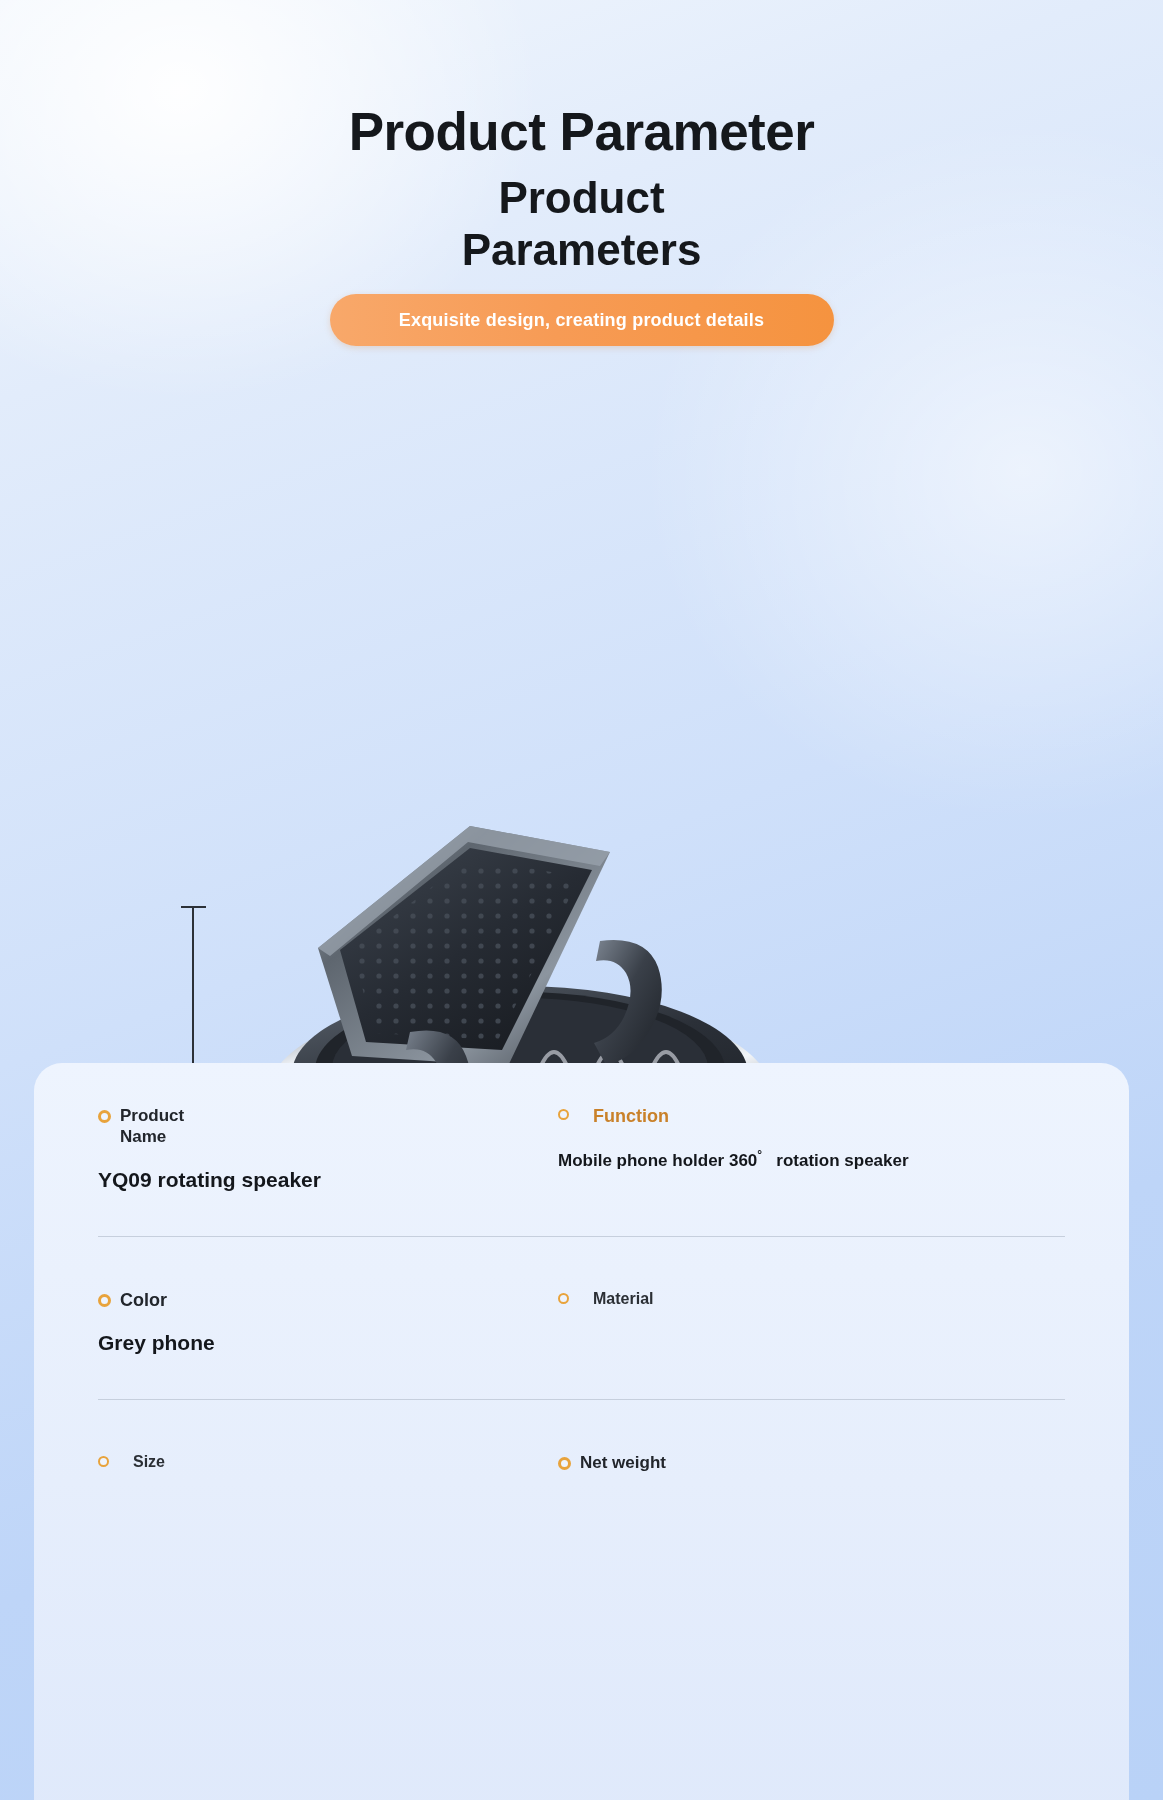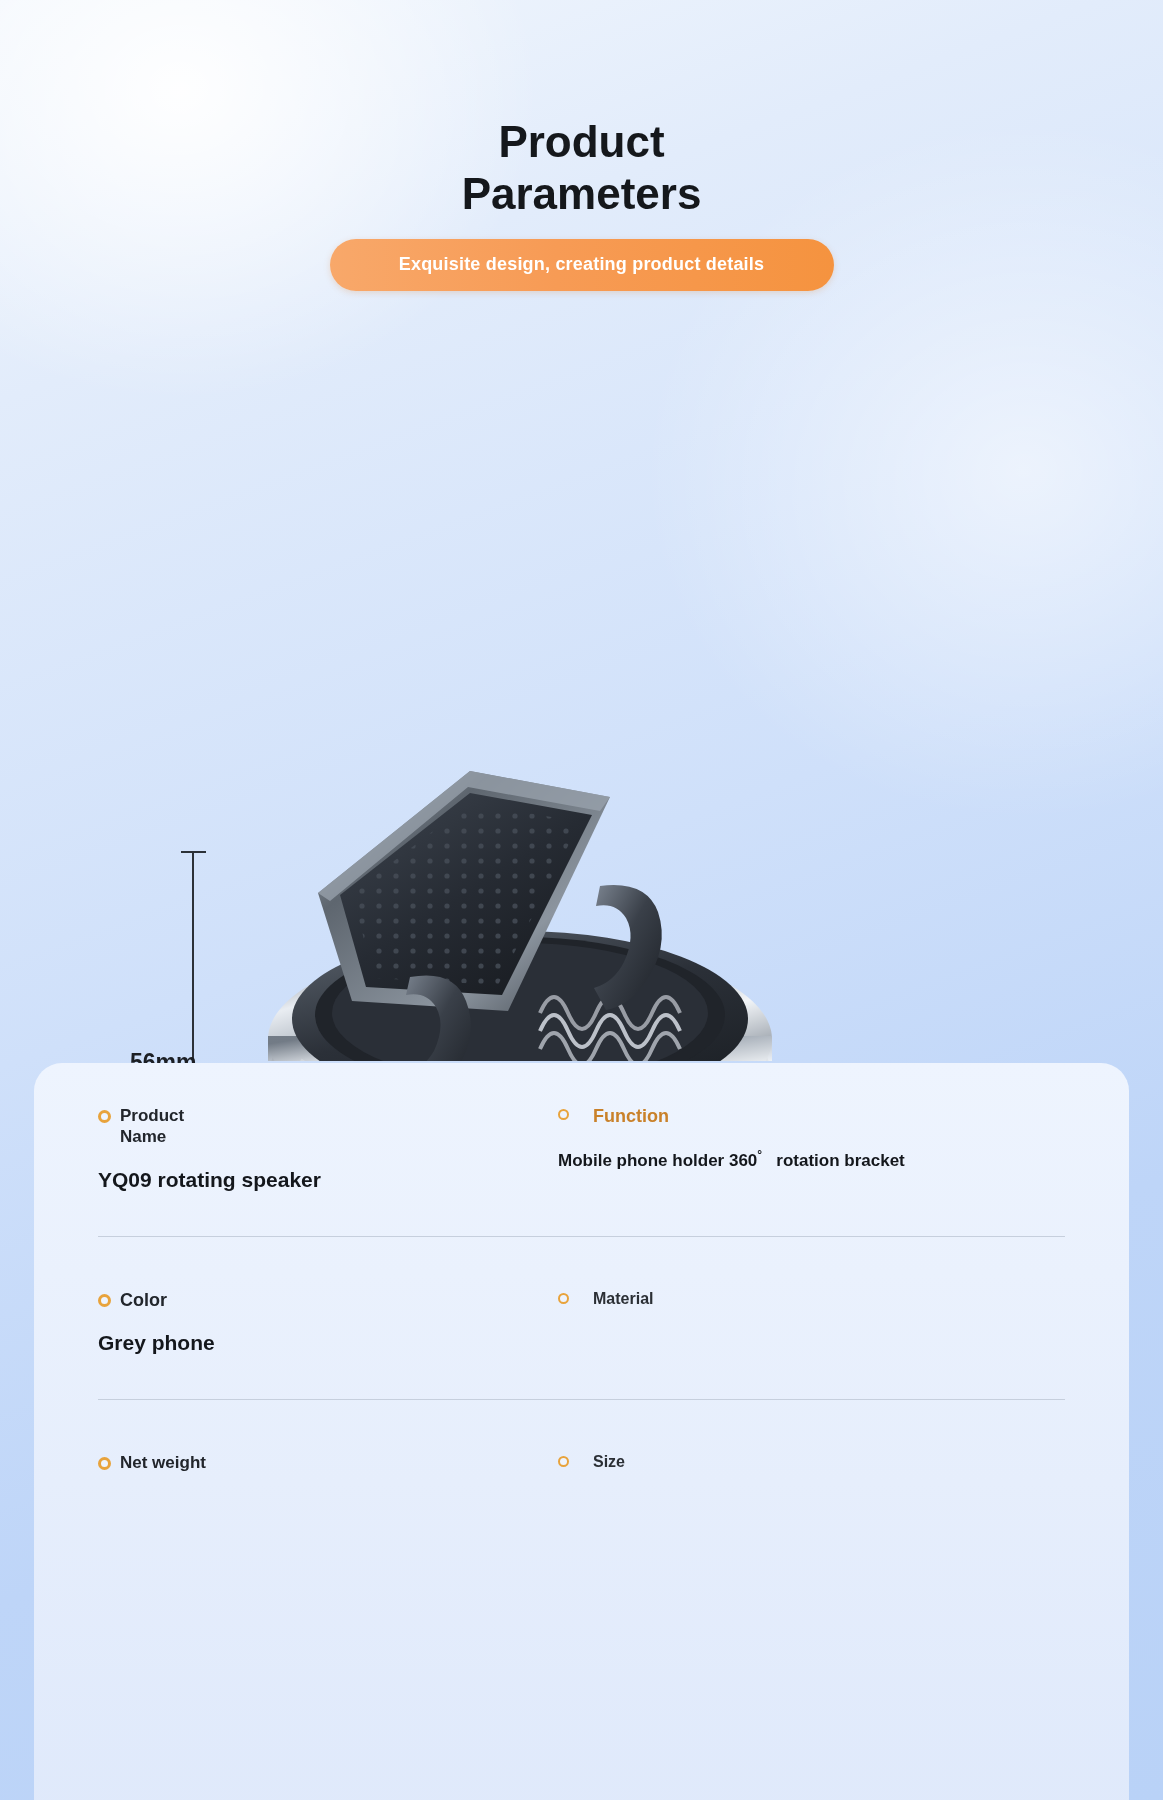--- a/index.html
+++ b/index.html
@@ -160,20 +160,21 @@
   }
   .row-gap { height: 52px; }
   .key-inline { display: flex; align-items: flex-start; gap: 24px; }
 </style>
 </head>
 <body>
 
 <div class="page">
 
   <div class="header">
+    <div class="title-en">Product Parameter</div>
     <div class="title-sub">Product
 Parameters</div>
     <div class="tagline-wrap">
       <div class="tagline">Exquisite design, creating product details</div>
     </div>
   </div>
 
   <div class="figure">
     <svg class="fig-svg" viewBox="0 0 1163 760">
       <defs>
@@ -300,21 +301,21 @@
 Name</span>
           </div>
           <div class="val-text">YQ09 rotating speaker</div>
         </div>
         <div>
           <div class="key-inline">
             <span class="bullet sm"></span>
             <span class="key-text orange">Function</span>
           </div>
           <div class="val-text med">
-            <span>Mobile phone holder 360</span><span class="sup">°</span>&nbsp;&nbsp;&nbsp;<span>rotation bracket</span>
+            <span>Mobile phone holder 360</span><span class="sup">°</span>&nbsp;&nbsp;&nbsp;<span>rotation speaker</span>
           </div>
         </div>
       </div>
       <div class="divider"></div>
     </div>
 
     <div class="row-gap"></div>
 
     <div class="spec-row">
       <div class="spec-grid">
@@ -333,28 +334,28 @@
         </div>
       </div>
       <div class="divider"></div>
     </div>
 
     <div class="row-gap"></div>
 
     <div class="spec-row">
       <div class="spec-grid">
         <div>
+          <div class="key-inline">
+            <span class="bullet sm"></span>
+            <span class="key-text thin">Size</span>
+          </div>
+        </div>
+        <div>
           <div class="spec-key">
             <span class="bullet"></span>
             <span class="key-text">Net weight</span>
           </div>
         </div>
-        <div>
-          <div class="key-inline">
-            <span class="bullet sm"></span>
-            <span class="key-text thin">Size</span>
-          </div>
-        </div>
       </div>
     </div>
 
   </div>
 </div>
 
 </body></html>

